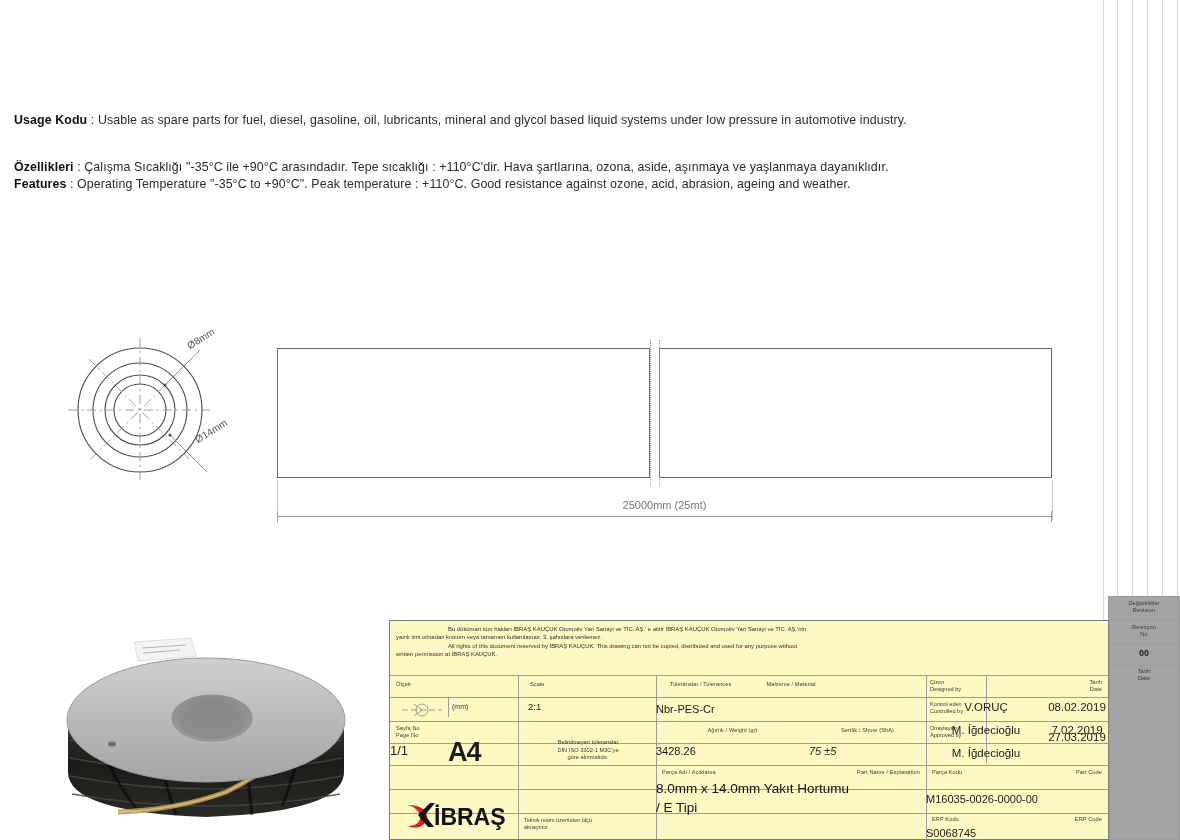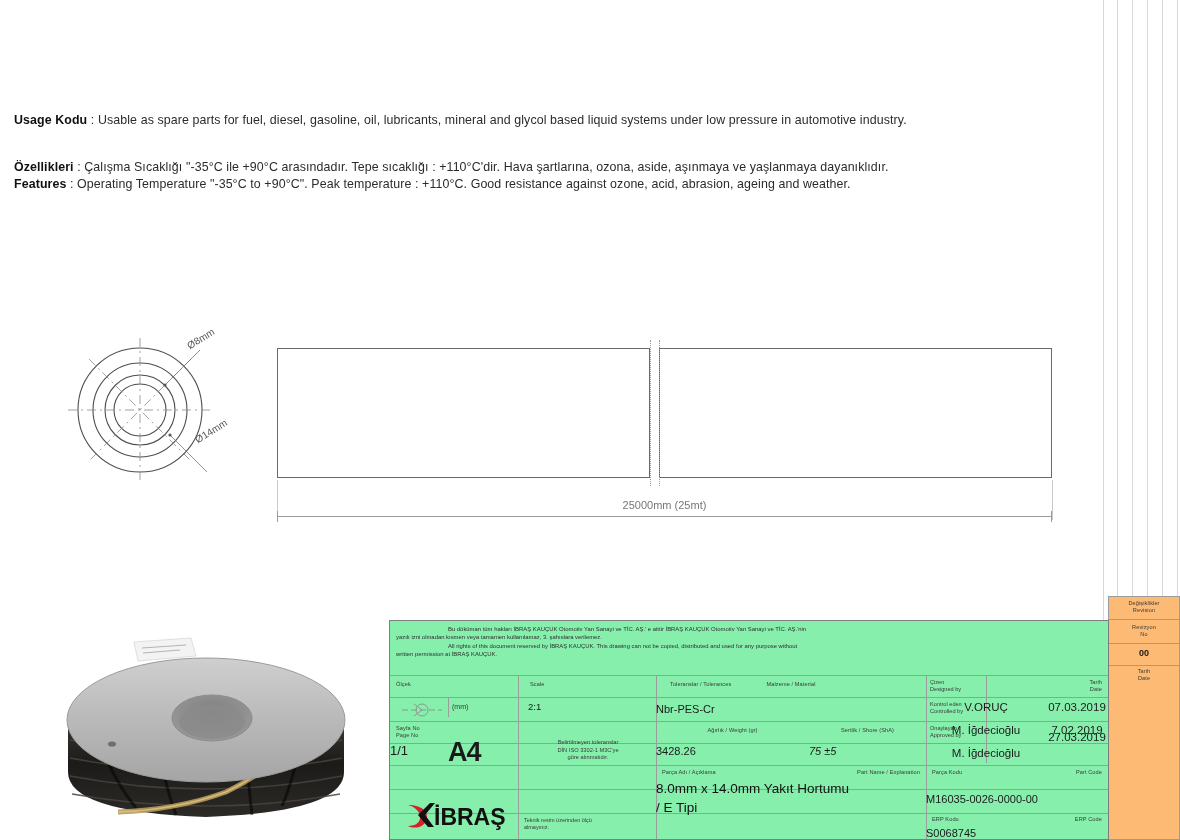--- a/index.html
+++ b/index.html
@@ -39,21 +39,21 @@
   .lendim{position:absolute;left:277px;top:516px;width:775px;height:1px;background:#9b9b9b;}
   .lendim .tick{position:absolute;top:-5px;width:1px;height:11px;background:#9b9b9b;}
   .extline{position:absolute;width:0;border-left:1px solid #c9c9c9;}
   .lenlbl{position:absolute;left:0;right:0;top:-17px;text-align:center;font-size:11px;color:#777;}
 
   
   .spool{position:absolute;left:56px;top:612px;width:300px;height:228px;}
 
   
   .tblock{position:absolute;left:389px;top:620px;width:720px;height:220px;
-          border:1px solid #7d7d7d;box-sizing:border-box;background:#86efac;}
+          border:1px solid #7d7d7d;box-sizing:border-box;background:#fef9c3;}
   .tb-line{position:absolute;background:#9c9c9c;}
   .tb-h{left:0;right:0;height:1px;}
   .tb-v{top:0;bottom:0;width:1px;}
 
   .cell{position:absolute;box-sizing:border-box;}
   .lbl{font-size:5.6px;color:#3a3a3a;line-height:7px;letter-spacing:.1px;}
   .lbl.r{text-align:right;}
   .lbl.c{text-align:center;}
   .val{font-size:11px;color:#1a1a1a;text-align:left;}
 
@@ -186,21 +186,21 @@
       <ellipse cx="56" cy="132" rx="4" ry="2.6" fill="#6e6e6e"></ellipse>
 
       <polygon points="78,30 135,26 140,44 82,49" fill="#f3f3f3" stroke="#d8d8d8" stroke-width="0.8"></polygon>
       <g stroke="#b4b4b4" stroke-width="1">
         <line x1="86" y1="36" x2="130" y2="33"></line>
         <line x1="87" y1="41" x2="124" y2="38"></line>
       </g>
     </svg>
   </div>
 
-  <div style="position:absolute;left:1108px;top:596px;width:72px;height:244px;border:1px solid #9c9c9c;box-sizing:border-box;background:#fdba74;">
+  <div style="position:absolute;left:1108px;top:596px;width:72px;height:244px;border:1px solid #9c9c9c;box-sizing:border-box;background:#a3a3a3;">
     <div class="tb-line tb-h" style="top:22px"></div>
     <div class="tb-line tb-h" style="top:46px"></div>
     <div class="tb-line tb-h" style="top:68px"></div>
     <div class="cell" style="left:0;right:0;top:3px;">
       <div class="lbl c">Değişiklikler</div>
       <div class="lbl c">Revision</div>
     </div>
     <div class="cell" style="left:0;right:0;top:27px;">
       <div class="lbl c">Revizyon</div>
       <div class="lbl c">No</div>
@@ -284,21 +284,21 @@
       <div>Onaylayan</div>
       <div>Approved by</div>
     </div>
 
     <div class="cell lbl r" style="left:600px;width:112px;top:58px;">
       <div>Tarih</div>
       <div>Date</div>
     </div>
 
     <div class="cell bigval" style="left:536px;width:120px;top:80px;text-align:center;">V.ORUÇ</div>
-    <div class="cell bigval" style="left:656px;width:62px;top:80px;text-align:center;">07.03.2019</div>
+    <div class="cell bigval" style="left:656px;width:62px;top:80px;text-align:center;">08.02.2019</div>
 
     <div class="cell bigval" style="left:536px;width:120px;top:103px;text-align:center;">M. İğdecioğlu</div>
     <div class="cell bigval" style="left:656px;width:62px;top:103px;text-align:center;">7.02.2019</div>
 
     <div class="cell bigval" style="left:536px;width:120px;top:126px;text-align:center;">M. İğdecioğlu</div>
     <div class="cell bigval" style="left:656px;width:62px;top:110px;text-align:center;">27.03.2019</div>
 
     <div class="cell lbl" style="left:272px;top:148px;">Parça Adı / Açıklama</div>
     <div class="cell lbl r" style="left:400px;width:130px;top:148px;">Part Name / Explanation</div>
     <div class="cell partname" style="left:266px;width:270px;top:158px;">

